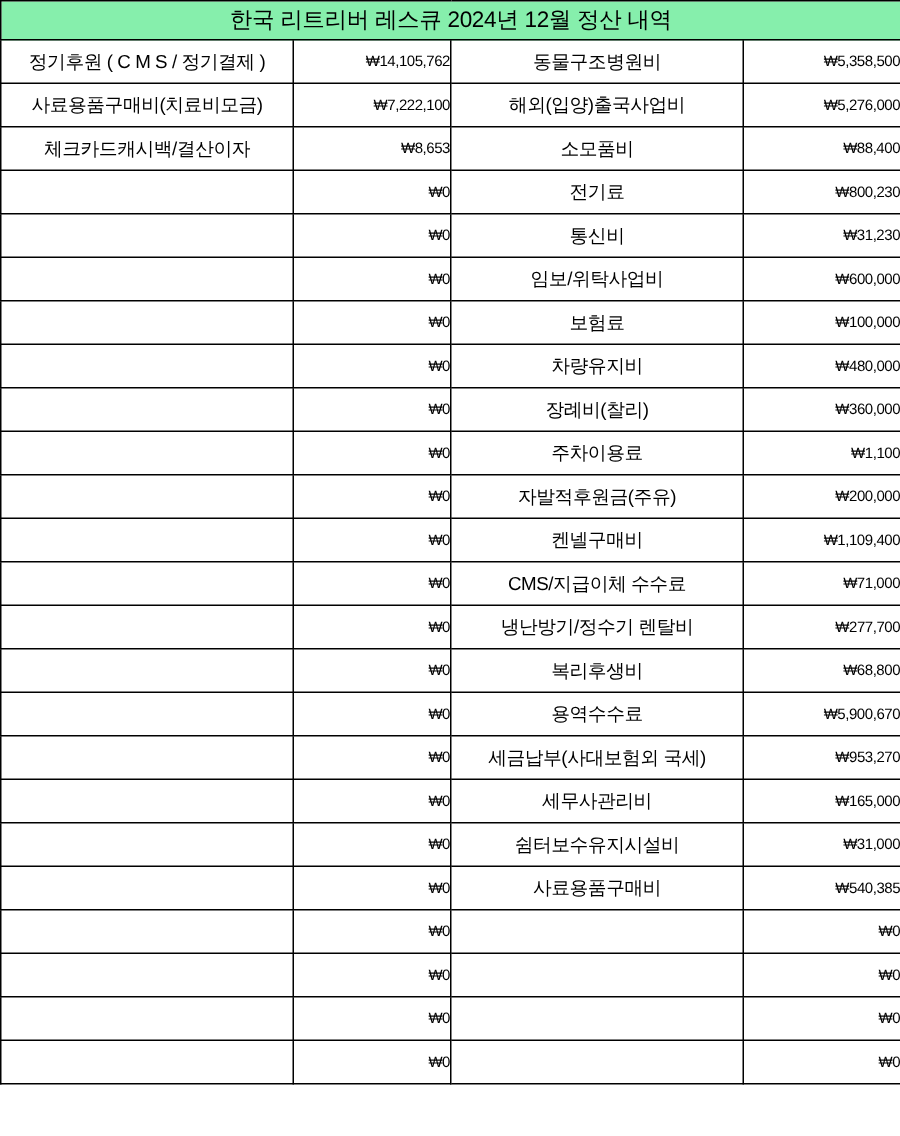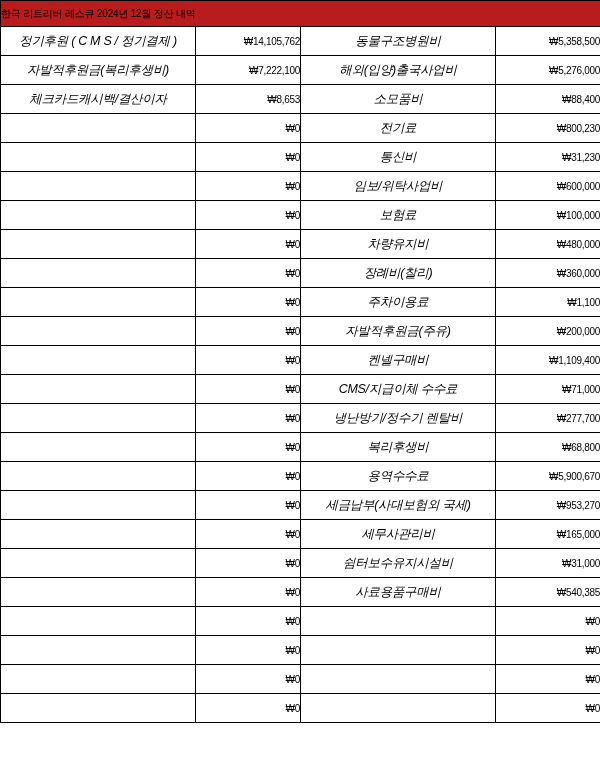--- a/index.html
+++ b/index.html
@@ -28,25 +28,25 @@
   }
   table.ledger td, table.ledger th {
     border: 1px solid #000000;
     padding: 0;
     margin: 0;
     font-weight: normal;
     vertical-align: middle;
   }
   .title-cell {
     height: 25px;
-    text-align: left;
-    font-size: 10px;
+    text-align: center;
+    font-size: 15px;
     font-weight: bold;
     letter-spacing: -0.2px;
-    background: #b91c1c;
+    background: #86efac;
     white-space: nowrap;
   }
   .hdr {
     height: 26px;
     text-align: center;
     font-size: 13.5px;
     font-weight: bold;
     letter-spacing: 2px;
   }
   .hdr-in {
@@ -58,21 +58,20 @@
   .row-cell {
     height: 28px;
     font-size: 12.5px;
     letter-spacing: -0.3px;
   }
   .label {
     text-align: center;
     padding: 0 2px;
     white-space: nowrap;
     overflow: hidden;
-    font-style: italic;
   }
   .amount {
     text-align: right;
     padding-right: 8px;
     font-size: 10px;
     white-space: nowrap;
   }
   col.c1 { width: 195px; }
   col.c2 { width: 105px; }
   col.c3 { width: 195px; }
@@ -94,21 +93,21 @@
         <td class="title-cell" colspan="4">한국 리트리버 레스큐 2024년 12월 정산 내역</td>
       </tr>
 
       <tr>
         <td class="row-cell label">정기후원 ( C M S / 정기결제 )</td>
         <td class="row-cell amount">₩14,105,762</td>
         <td class="row-cell label">동물구조병원비</td>
         <td class="row-cell amount">₩5,358,500</td>
       </tr>
       <tr>
-        <td class="row-cell label">자발적후원금(복리후생비)</td>
+        <td class="row-cell label">사료용품구매비(치료비모금)</td>
         <td class="row-cell amount">₩7,222,100</td>
         <td class="row-cell label">해외(입양)출국사업비</td>
         <td class="row-cell amount">₩5,276,000</td>
       </tr>
       <tr>
         <td class="row-cell label">체크카드캐시백/결산이자</td>
         <td class="row-cell amount">₩8,653</td>
         <td class="row-cell label">소모품비</td>
         <td class="row-cell amount">₩88,400</td>
       </tr>

